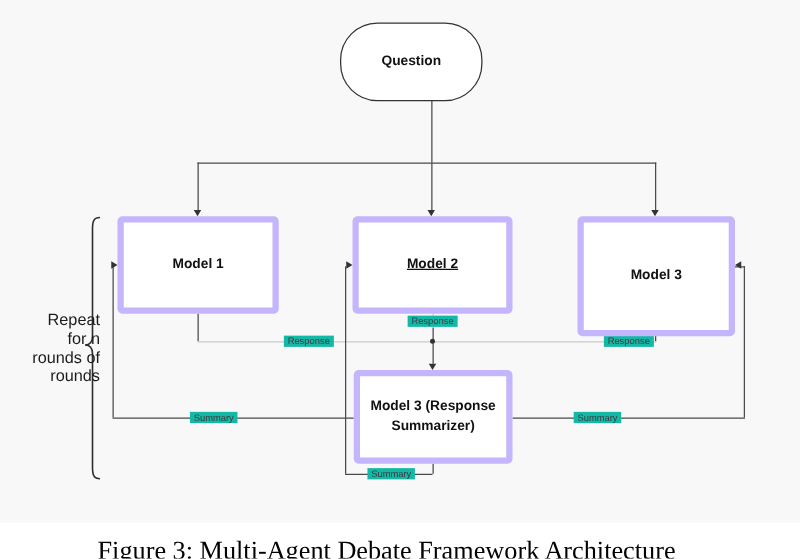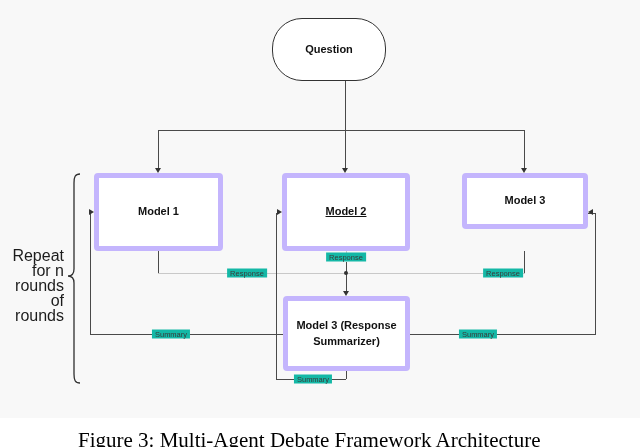--- a/index.html
+++ b/index.html
@@ -13,42 +13,42 @@
     position:absolute;background:#ffffff;border:5px solid #c4b5fd;border-radius:4px;
     display:flex;flex-direction:column;align-items:center;justify-content:center;
     font-weight:bold;font-size:11px;color:#111;text-align:center;line-height:1.45;
     box-sizing:border-box;
   }
   .node-question{
     left:272px;top:18px;width:114px;height:63px;border-radius:30px;border:1.2px solid #333;
   }
   .node-m1{left:94px;top:173px;width:129px;height:78px;}
   .node-m2{left:282px;top:173px;width:128px;height:78px;text-decoration:underline;}
-  .node-m3{left:462px;top:173px;width:126px;height:56px;}
+  .node-m3{left:462px;top:173px;width:126px;height:96px;}
   .node-m4{left:283px;top:296px;width:127px;height:75px;}
   
   .vline,.hline{position:absolute;background:#4a4a4a;}
   .vline{width:1px;}
   .hline{height:1px;}
   .light{background:#c9c9c9;}
   
   .arr{position:absolute;width:0;height:0;}
   .arr-down{border-left:3.5px solid transparent;border-right:3.5px solid transparent;border-top:5px solid #333;}
   .arr-right{border-top:3.5px solid transparent;border-bottom:3.5px solid transparent;border-left:5px solid #333;}
   .arr-left{border-top:3.5px solid transparent;border-bottom:3.5px solid transparent;border-right:5px solid #333;}
   .dot{position:absolute;width:4px;height:4px;border-radius:50%;background:#333;}
   
   .edge-label{
     position:absolute;transform:translate(-50%,-50%);
     font-size:7.5px;color:#3a3a3a;background:#14b8a6;padding:0 3px;white-space:nowrap;
   }
   
   .note{
-    position:absolute;left:4px;top:248px;width:60px;text-align:right;
-    font-size:16px;line-height:15px;color:#1c1c1c;
+    position:absolute;left:20px;top:248px;width:60px;text-align:right;
+    font-size:13px;line-height:15px;color:#1c1c1c;
   }
   .brace{position:absolute;left:66px;top:172px;}
   
   .caption{
     position:absolute;left:78px;top:428px;white-space:nowrap;
     font-family:"Liberation Serif","DejaVu Serif",serif;font-size:21px;color:#000;
   }
 </style>
 </head>
 <body>

